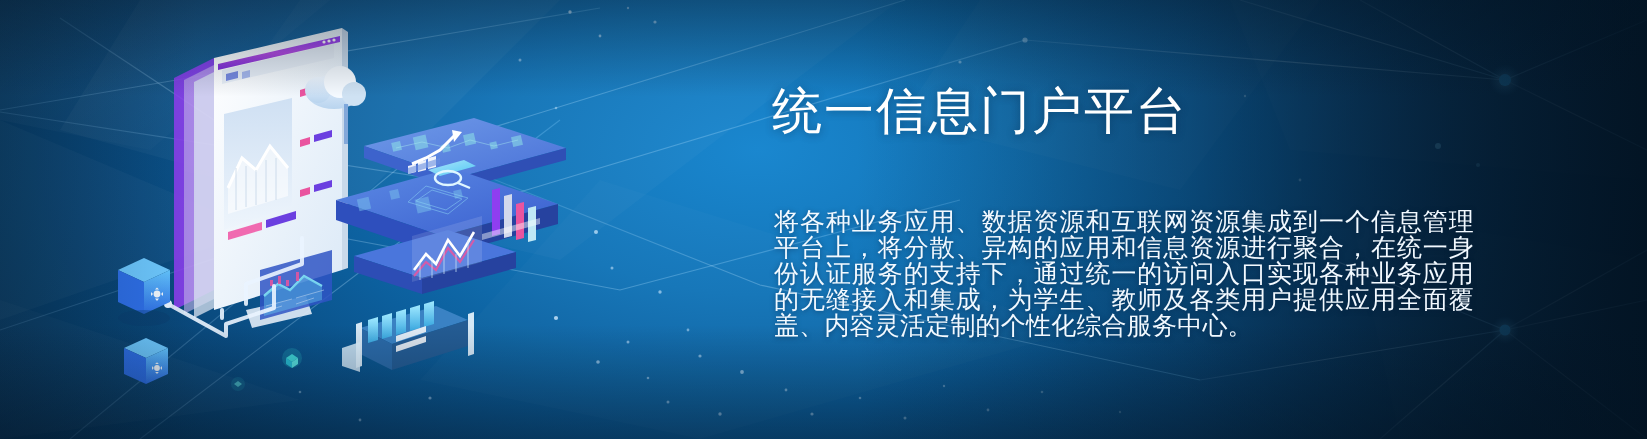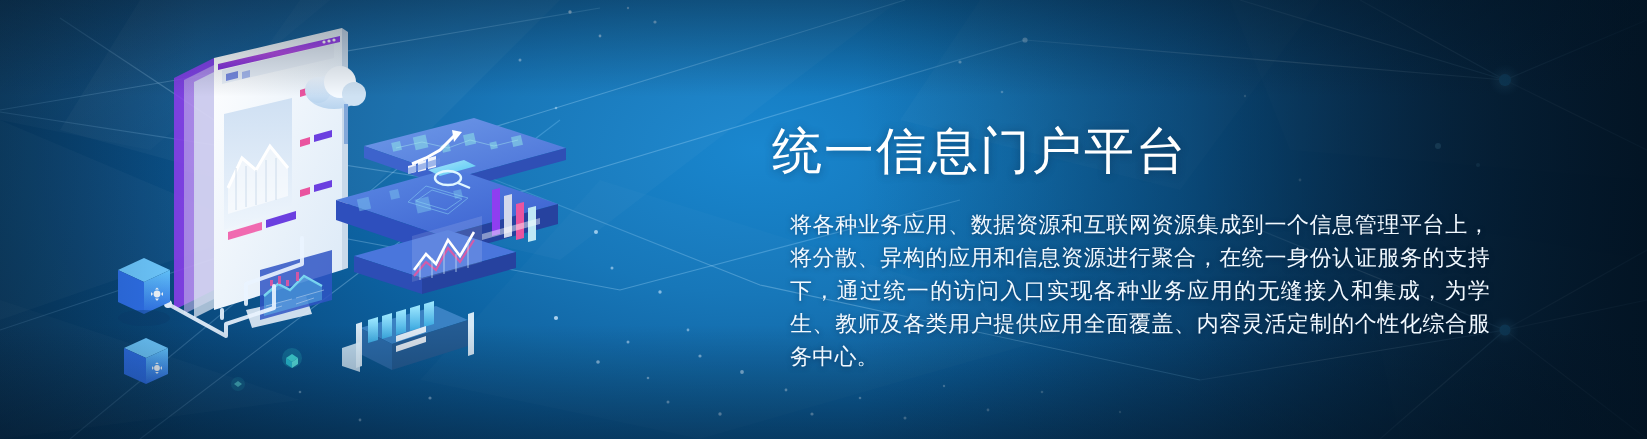--- a/index.html
+++ b/index.html
@@ -33,25 +33,24 @@
   
   .content{
     position:absolute;left:772px;top:0;width:740px;height:439px;
   }
   .title{
     position:absolute;left:0;top:86px;
     font-size:50px;line-height:1;letter-spacing:2px;
     color:#ffffff;font-weight:400;
     text-shadow:0 1px 8px rgba(0,30,60,.45);
     white-space:nowrap;
-    margin-top:40px;
   }
   .desc{
-    position:absolute;left:18px;top:208px;width:700px;
-    font-size:22px;line-height:33px;color:#f2f9ff;
+    position:absolute;left:2px;top:208px;width:700px;
+    font-size:25px;line-height:26px;color:#f2f9ff;
     letter-spacing:.2px;text-align:justify;
     text-shadow:0 1px 5px rgba(0,25,55,.5);
   }
   .desc p{margin:0;}
 
   
   .art{position:absolute;left:96px;top:18px;width:470px;height:400px;}
   .art svg{display:block;}
 </style>
 </head>

